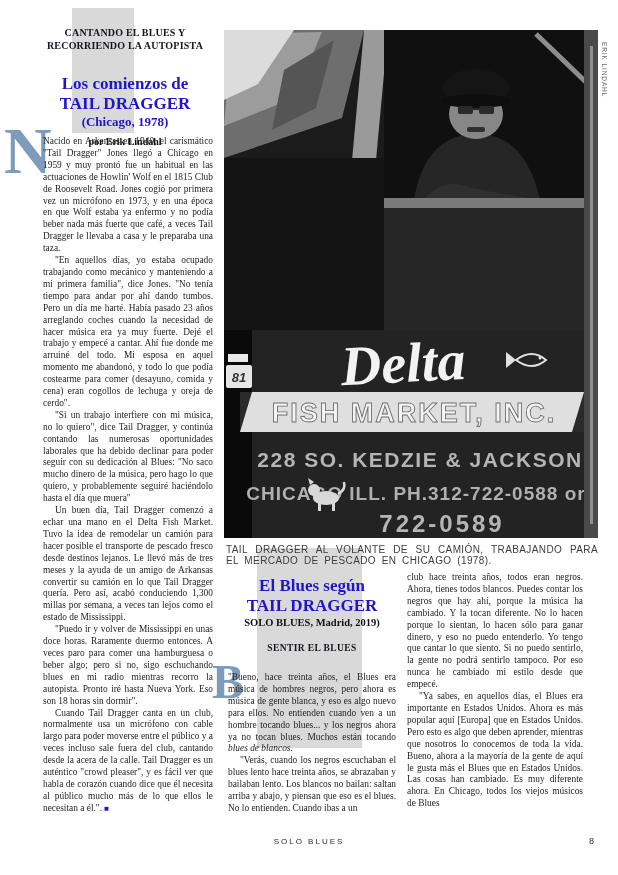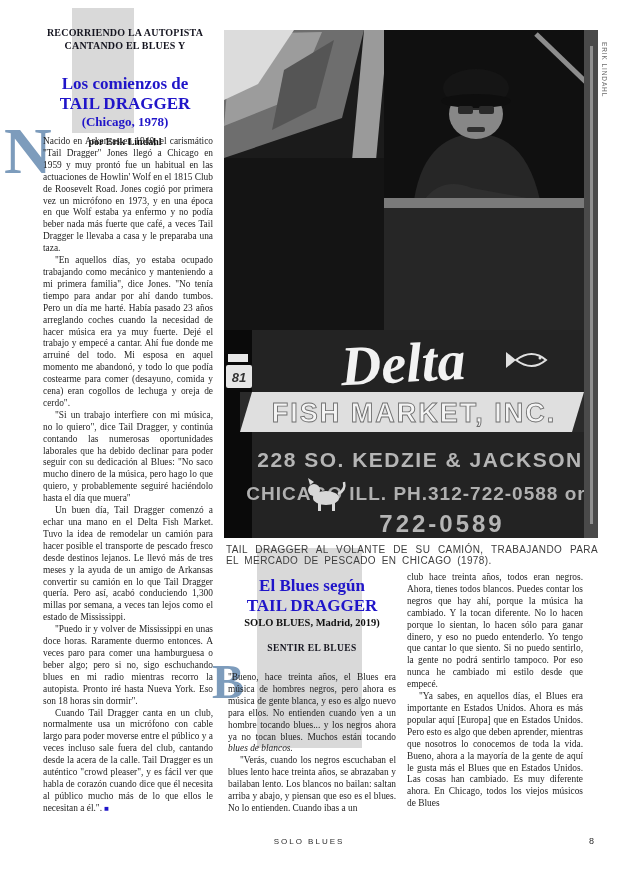--- a/index.html
+++ b/index.html
@@ -59,22 +59,22 @@
 </style>
 </head>
 <body>
 
 <div class="page">
 
   <div class="graybar" style="left:72px; top:8px; width:62px; height:125px;"></div>
   <div class="graybar" style="left:257px; top:548px; width:105px; height:200px;"></div>
 
   <div class="head-block">
+    <div class="kicker">CANTANDO EL BLUES Y</div>
     <div class="kicker">RECORRIENDO LA AUTOPISTA</div>
-    <div class="kicker">CANTANDO EL BLUES Y</div>
     <div class="headline" style="margin-top:22px;">Los comienzos de</div>
     <div class="headline">TAIL DRAGGER</div>
     <div class="headline small">(Chicago, 1978)</div>
     <div class="byline">por Erik Lindahl</div>
   </div>
 
   <div class="dropcap drop-n">N</div>
   <div class="dropcap drop-b">B</div>
 
   <div class="col left-col">

